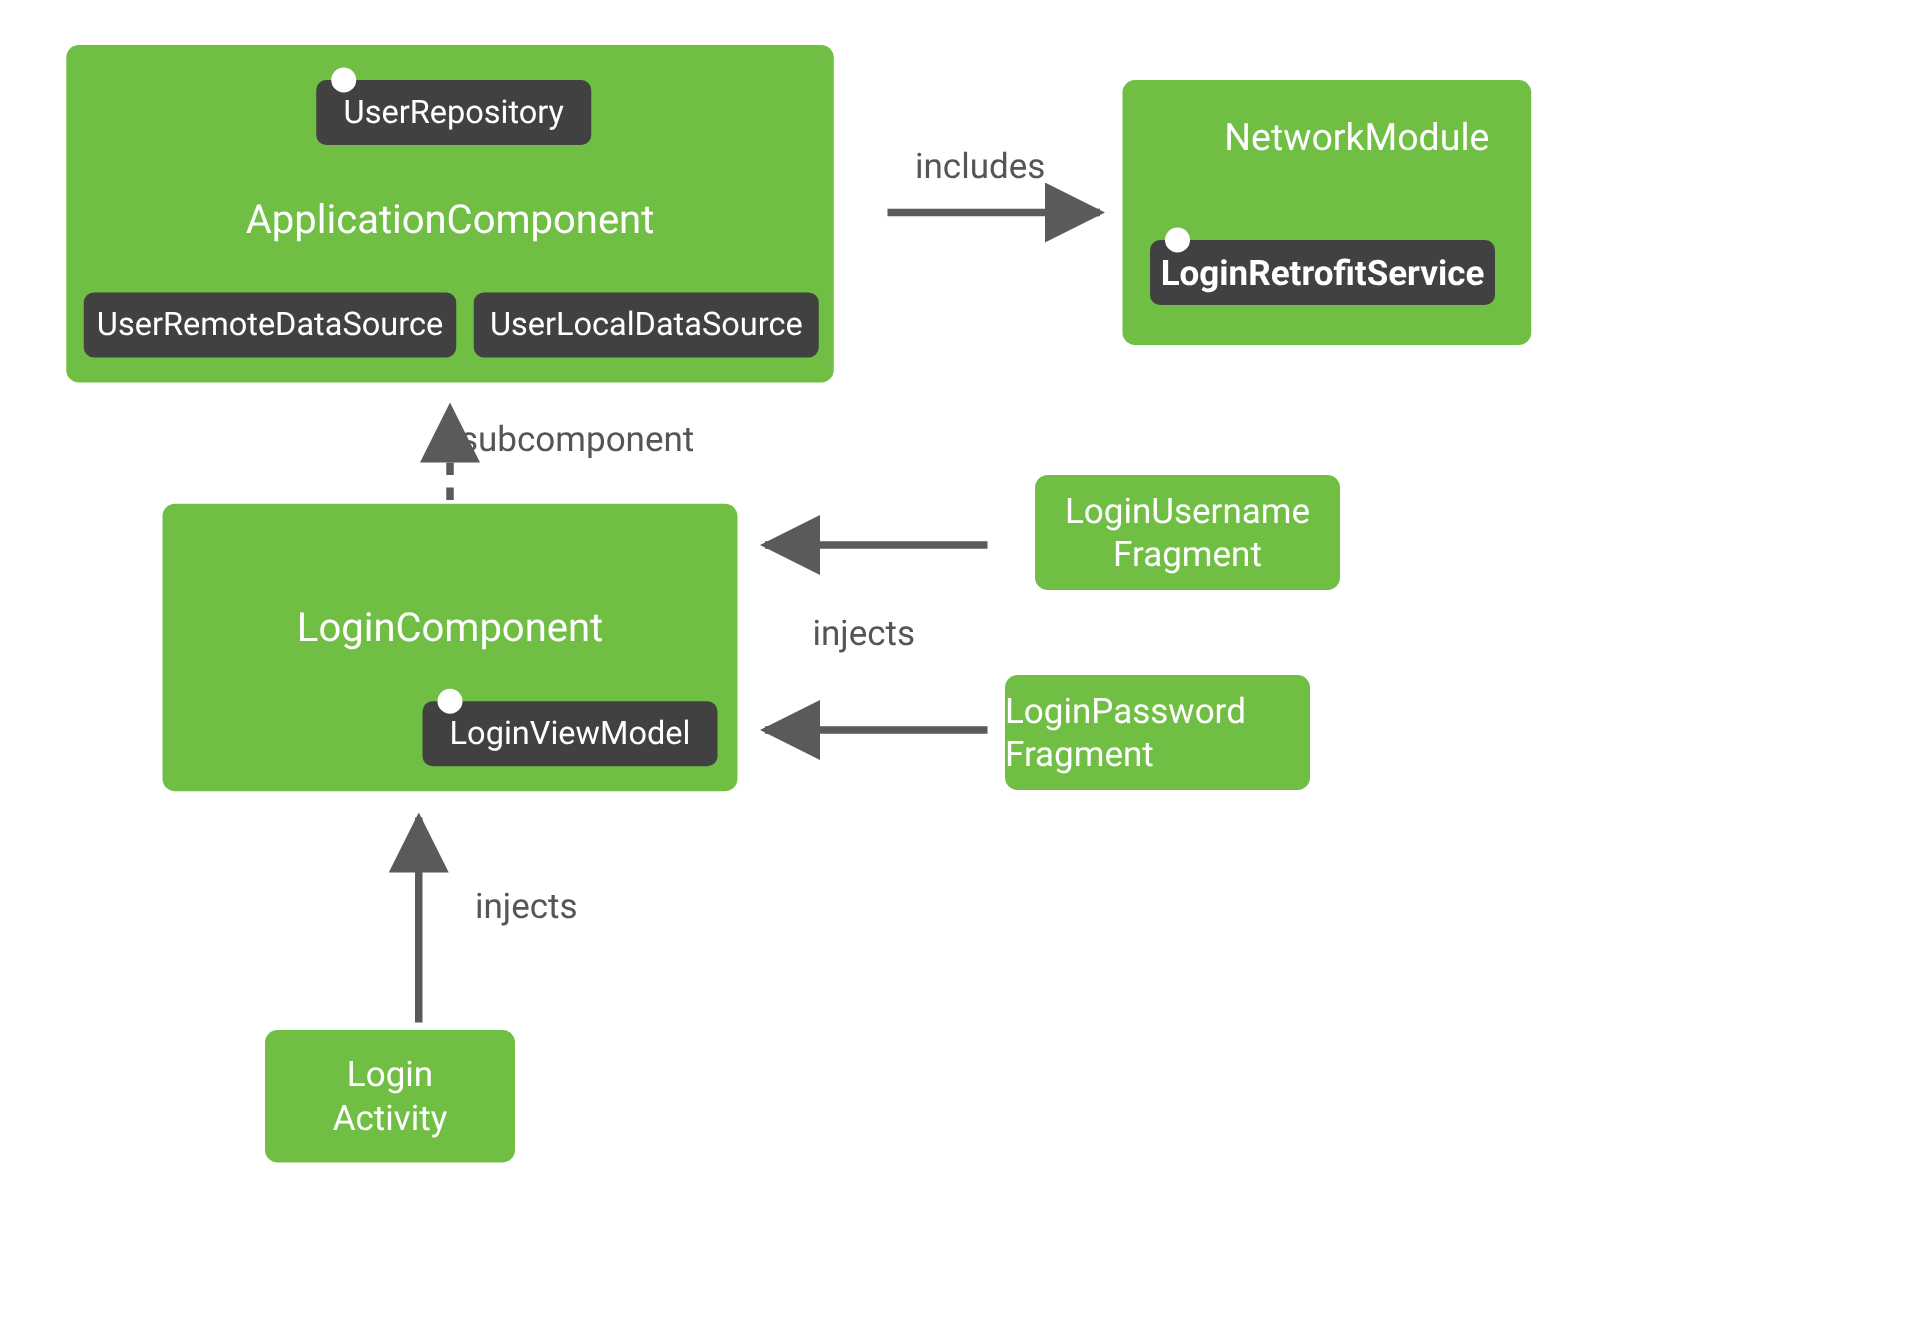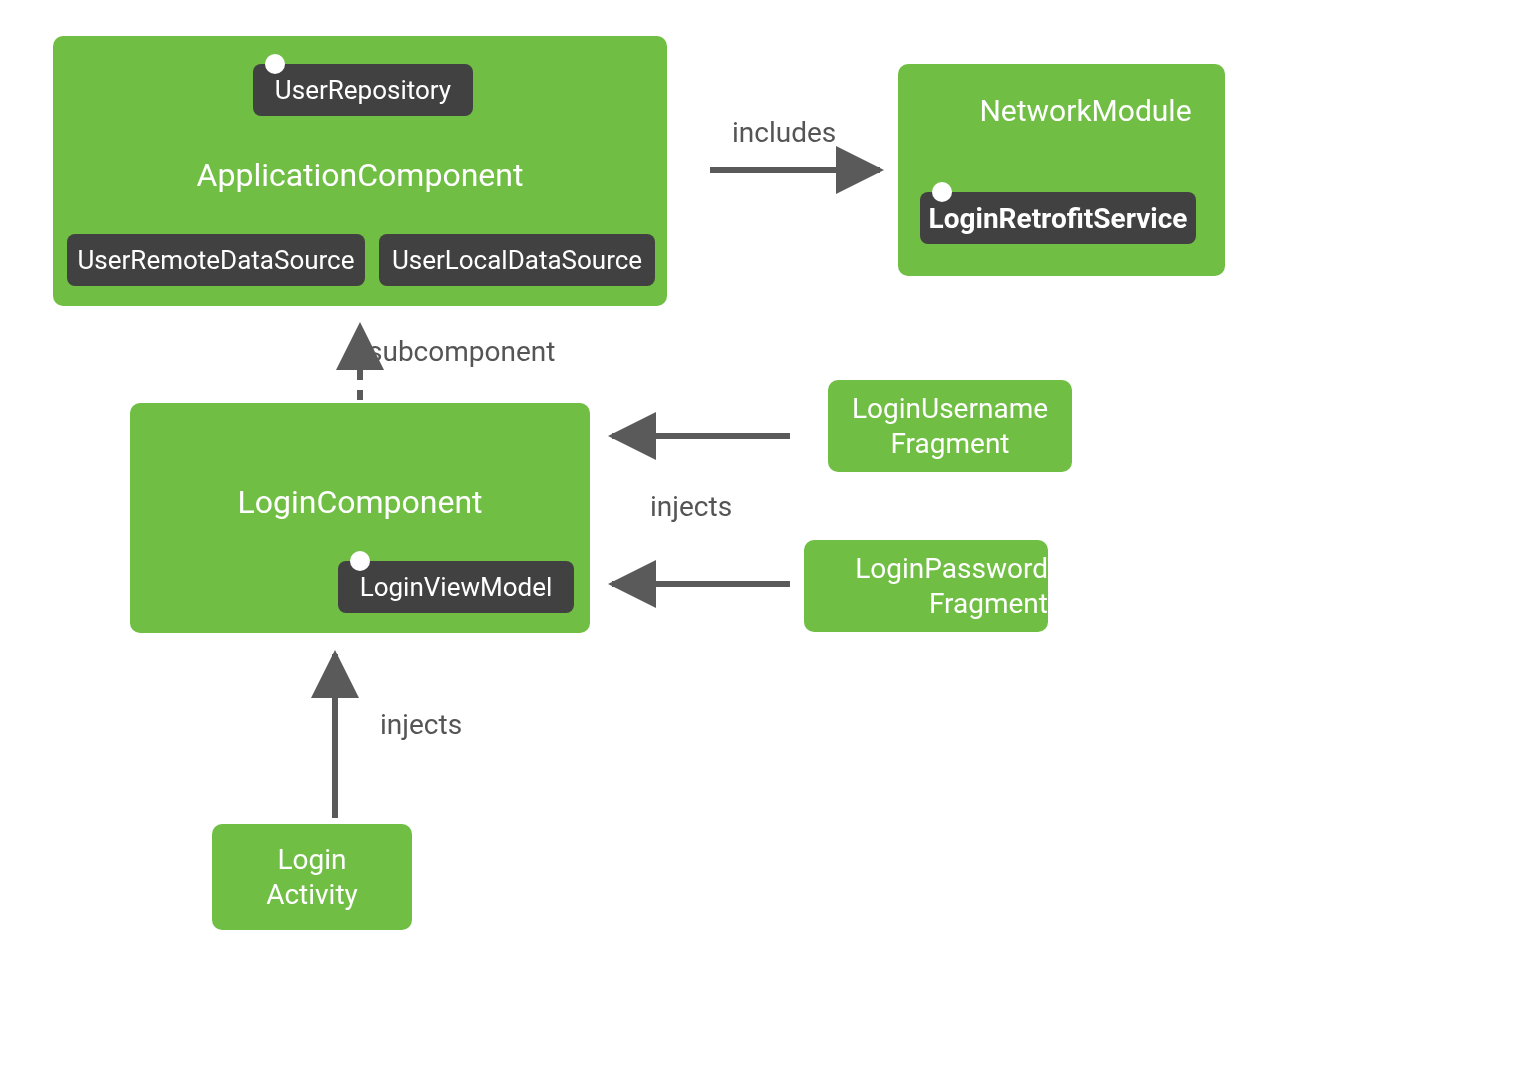--- a/index.html
+++ b/index.html
@@ -107,21 +107,21 @@
     <span class="pin"></span>
     <span>LoginViewModel</span>
   </div>
 </div>
 
 <div class="node" style="left:804px; top:380px; width:244px; height:92px; display:flex; flex-direction:column; justify-content:center; align-items:center;margin-left:24px;">
   <div class="small-title">LoginUsername</div>
   <div class="small-title">Fragment</div>
 </div>
 
-<div class="node" style="left:804px; top:540px; width:244px; height:92px; display:flex; flex-direction:column; justify-content:center; align-items:flex-end;">
+<div class="node" style="left:804px; top:540px; width:244px; height:92px; display:flex; flex-direction:column; justify-content:center; align-items:flex-start;">
   <div class="small-title">LoginPassword</div>
   <div class="small-title">Fragment</div>
 </div>
 
 <div class="node" style="left:212px; top:824px; width:200px; height:106px; display:flex; flex-direction:column; justify-content:center; align-items:center;">
   <div class="small-title">Login</div>
   <div class="small-title">Activity</div>
 </div>
 
 <div class="edge-label" style="left:732px; top:116px;">includes</div>

